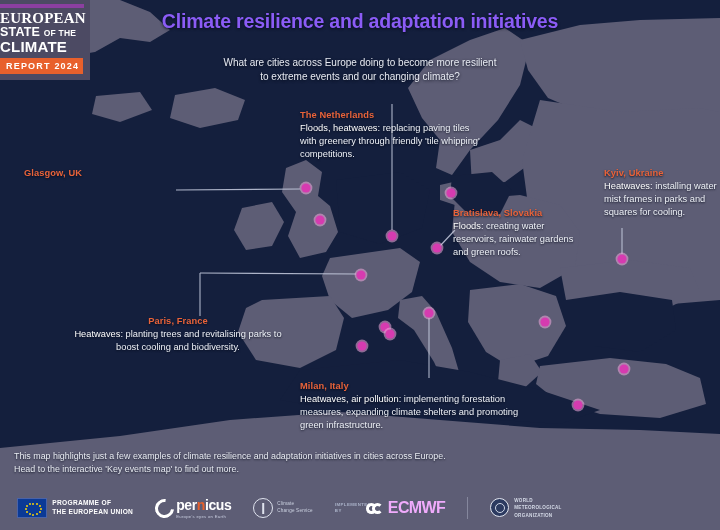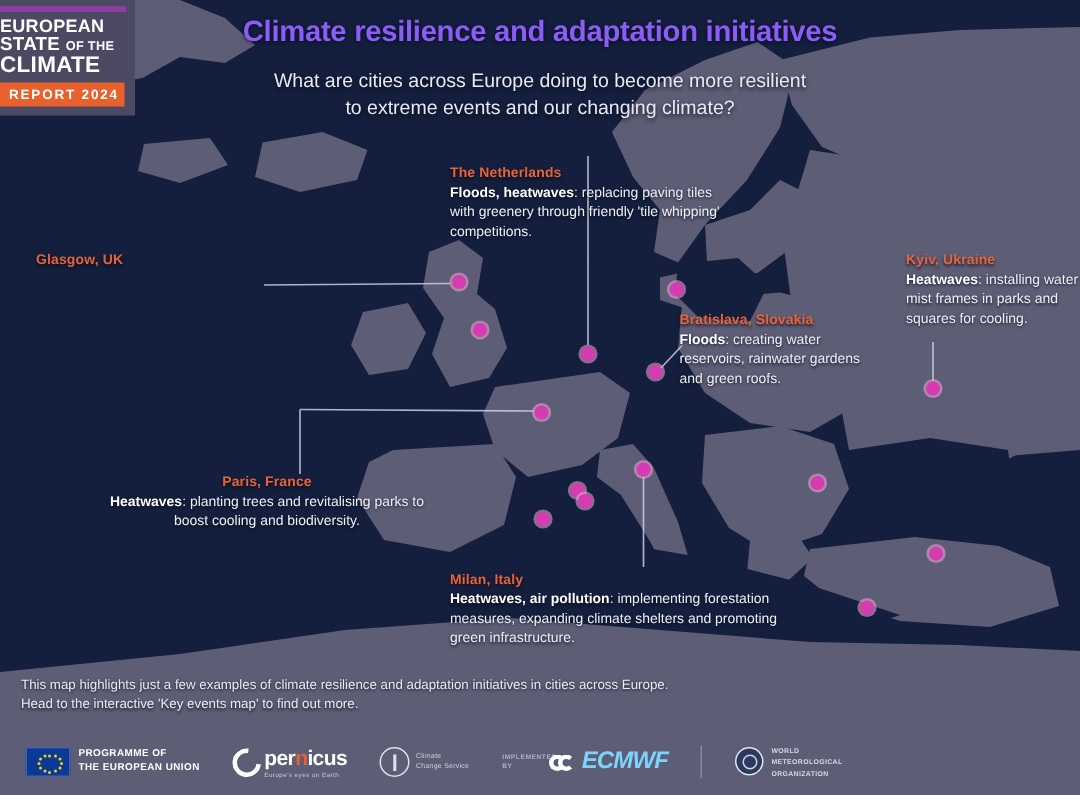--- a/index.html
+++ b/index.html
@@ -18,53 +18,53 @@
   
   #logo-badge {
     position: absolute; left: -6px; top: 0; width: 96px;
     background: #4c4a63; padding: 4px 6px 6px 6px; z-index: 20;
   }
   #logo-topbar { height: 4px; background: #8b3fa0; margin-bottom: 3px; }
   .logo-line {
     color: #ffffff; font-weight: bold; line-height: 1.0;
     letter-spacing: .2px; white-space: nowrap;
   }
-  #logo-l1 { font-size: 12px; }
+  #logo-l1 { font-size: 15px; font-family: Liberation Serif, serif; }
   #logo-l2 { font-size: 12.5px; }
   #logo-l3 { font-size: 15px; }
   .logo-of-the { font-size: 8.5px; font-weight: bold; }
   #report-badge {
     margin-top: 4px; background: #e8602c; color: #ffffff;
     font-size: 9px; font-weight: bold; letter-spacing: 1.2px;
     padding: 3px 4px 3px 6px; display: inline-block; white-space: nowrap;
   }
 
   
   #title-block { position: absolute; left: 140px; top: 10px; width: 440px; text-align: center; z-index: 15; }
   #main-title {
     color: #8b5cf6; font-size: 19.5px; font-weight: bold;
     letter-spacing: -.2px; text-shadow: 0 1px 3px rgba(5,10,25,.85);
   }
   #subtitle {
-    margin-top: 12px; color: #e7eaf2; font-size: 13px; line-height: 1.35;
+    margin-top: 23px; color: #e7eaf2; font-size: 10px; line-height: 1.35;
     text-shadow: 0 1px 3px rgba(5,10,25,.85);
   }
 
   
   .anno { position: absolute; z-index: 14; }
   .anno-head {
     color: #e8633a; font-size: 9.3px; font-weight: bold;
     margin-bottom: 2px; letter-spacing: .1px;
     text-shadow: 0 1px 2px rgba(5,10,25,.8);
   }
   .anno-body {
     color: #eef1f7; font-size: 9.3px; line-height: 1.42;
     text-shadow: 0 1px 2px rgba(5,10,25,.8);
   }
-  .anno-body b { color: #ffffff; font-weight: bold; margin-top: 13px; }
+  .anno-body b { color: #ffffff; font-weight: normal; margin-top: 13px; }
 
   #anno-glasgow    { left: 24px;   top: 168px; width: 178px; }
   #anno-netherlands{ left: 300px; top: 110px; width: 180px; }
   #anno-bratislava { left: 453px; top: 208px; width: 130px; }
   #anno-kyiv       { left: 604px; top: 168px; width: 132px; }
   #anno-paris      { left: 62px;  top: 316px; width: 232px; text-align: center; }
   #anno-milan      { left: 300px; top: 381px; width: 238px; }
 
   
   #footnote {
@@ -107,21 +107,21 @@
   }
   .c3s-text { color: #cdd3e2; font-size: 4.6px; line-height: 1.5; letter-spacing: .2px; }
   #ecmwf-logo { display: flex; align-items: center; gap: 5px; }
   .imp-by { color: #aab2c8; font-size: 4.4px; font-weight: bold; letter-spacing: .4px; max-width: 26px; line-height: 1.3; }
   #ecmwf-mark { display: flex; gap: -2px; }
   .ec-c {
     width: 11px; height: 11px; border-radius: 50%;
     border: 3px solid #ffffff; border-right-color: transparent;
   }
   .ec-c.second { margin-left: -5px; }
-  #ecmwf-word { color: #7dd3fc; font-size: 16px; font-weight: bold; letter-spacing: -.6px; font-style: italic; }
+  #ecmwf-word { color: #f0abfc; font-size: 16px; font-weight: bold; letter-spacing: -.6px; }
   #wmo-logo { display: flex; align-items: center; gap: 5px; }
   #wmo-mark {
     width: 19px; height: 19px; border-radius: 50%;
     background: #2c3a60; border: 1.4px solid #e2e6f0; position: relative;
   }
   #wmo-mark::after {
     content: ""; position: absolute; inset: 3.5px; border-radius: 50%;
     border: 1.2px solid #cfd6e6;
   }
   .wmo-text { color: #d4d9e6; font-size: 4.6px; font-weight: bold; line-height: 1.55; letter-spacing: .25px; }

